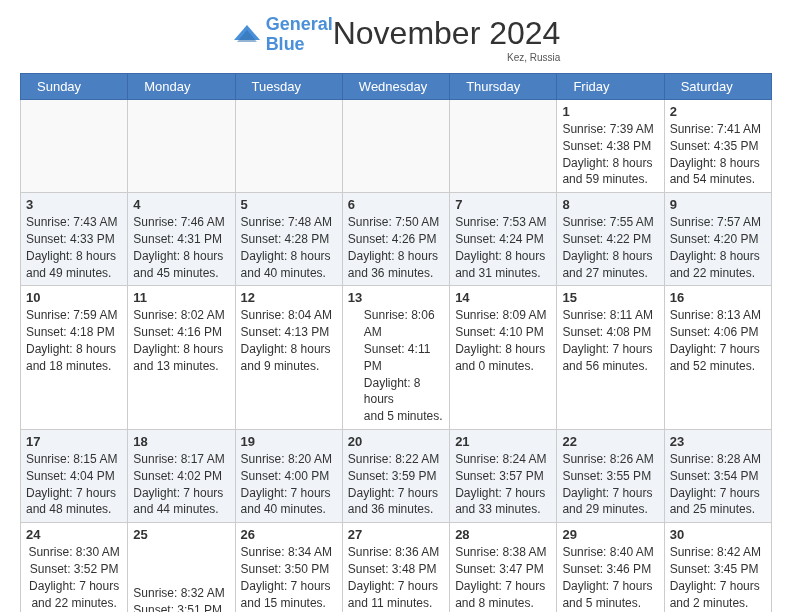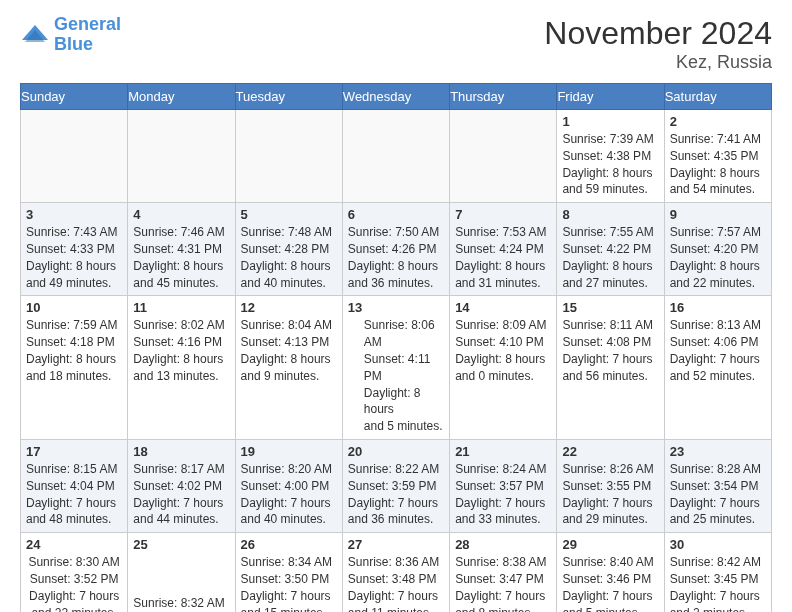--- a/index.html
+++ b/index.html
@@ -1,27 +1,27 @@
 <!DOCTYPE html>
 <html><head>
   <meta charset="utf-8">
   <style>
     * { margin: 0; padding: 0; box-sizing: border-box; }
     body { font-family: Arial, sans-serif; background: #fff; width: 792px; height: 612px; overflow: hidden; }
     
-    .header { display: flex; justify-content: space-between; align-items: flex-start; padding: 15px 20px 10px 20px; }
+    .header { display: flex; justify-content: center; align-items: flex-start; padding: 15px 20px 10px 20px; }
     .logo { display: flex; align-items: center; gap: 4px; }
     .logo-text { font-size: 18px; font-weight: bold; color: #333; line-height: 1.1; }
     .logo-text span { color: #4a90d9; }
     .title-area { text-align: right; }
     .month-title { font-size: 32px; color: #333; font-weight: normal; }
-    .location { font-size: 18px; color: #555; }
+    .location { font-size: 10px; color: #555; }
 
     .calendar { width: 100%; border-collapse: collapse; margin: 0 10px; width: calc(100% - 20px); margin-left: 10px; }
-    .calendar thead th { background: #4a7fc1; color: white; text-align: left; padding: 5px 0; font-size: 13px; font-weight: normal; border: 1px solid #3a6aaa; }
+    .calendar thead th { background: #4a7fc1; color: white; text-align: left; padding: 5px 16px; font-size: 13px; font-weight: normal; border: 1px solid #3a6aaa; }
     .calendar tbody td { vertical-align: top; border: 1px solid #ccc; padding: 4px 5px; width: 14.28%; font-size: 10px; color: #333; height: 85px; }
     .calendar tbody tr:nth-child(odd) td { background: #fff; }
     .calendar tbody tr:nth-child(even) td { background: #f0f4f8; }
     .day-num { font-size: 13px; font-weight: bold; display: block; margin-bottom: 2px; }
     .day-info { font-size: 12px; line-height: 1.4; color: #333; }
     .empty { background: #f9f9f9 !important; }
 
     .calendar-wrapper { padding: 0 10px 10px 10px; }
   </style>
 </head>

